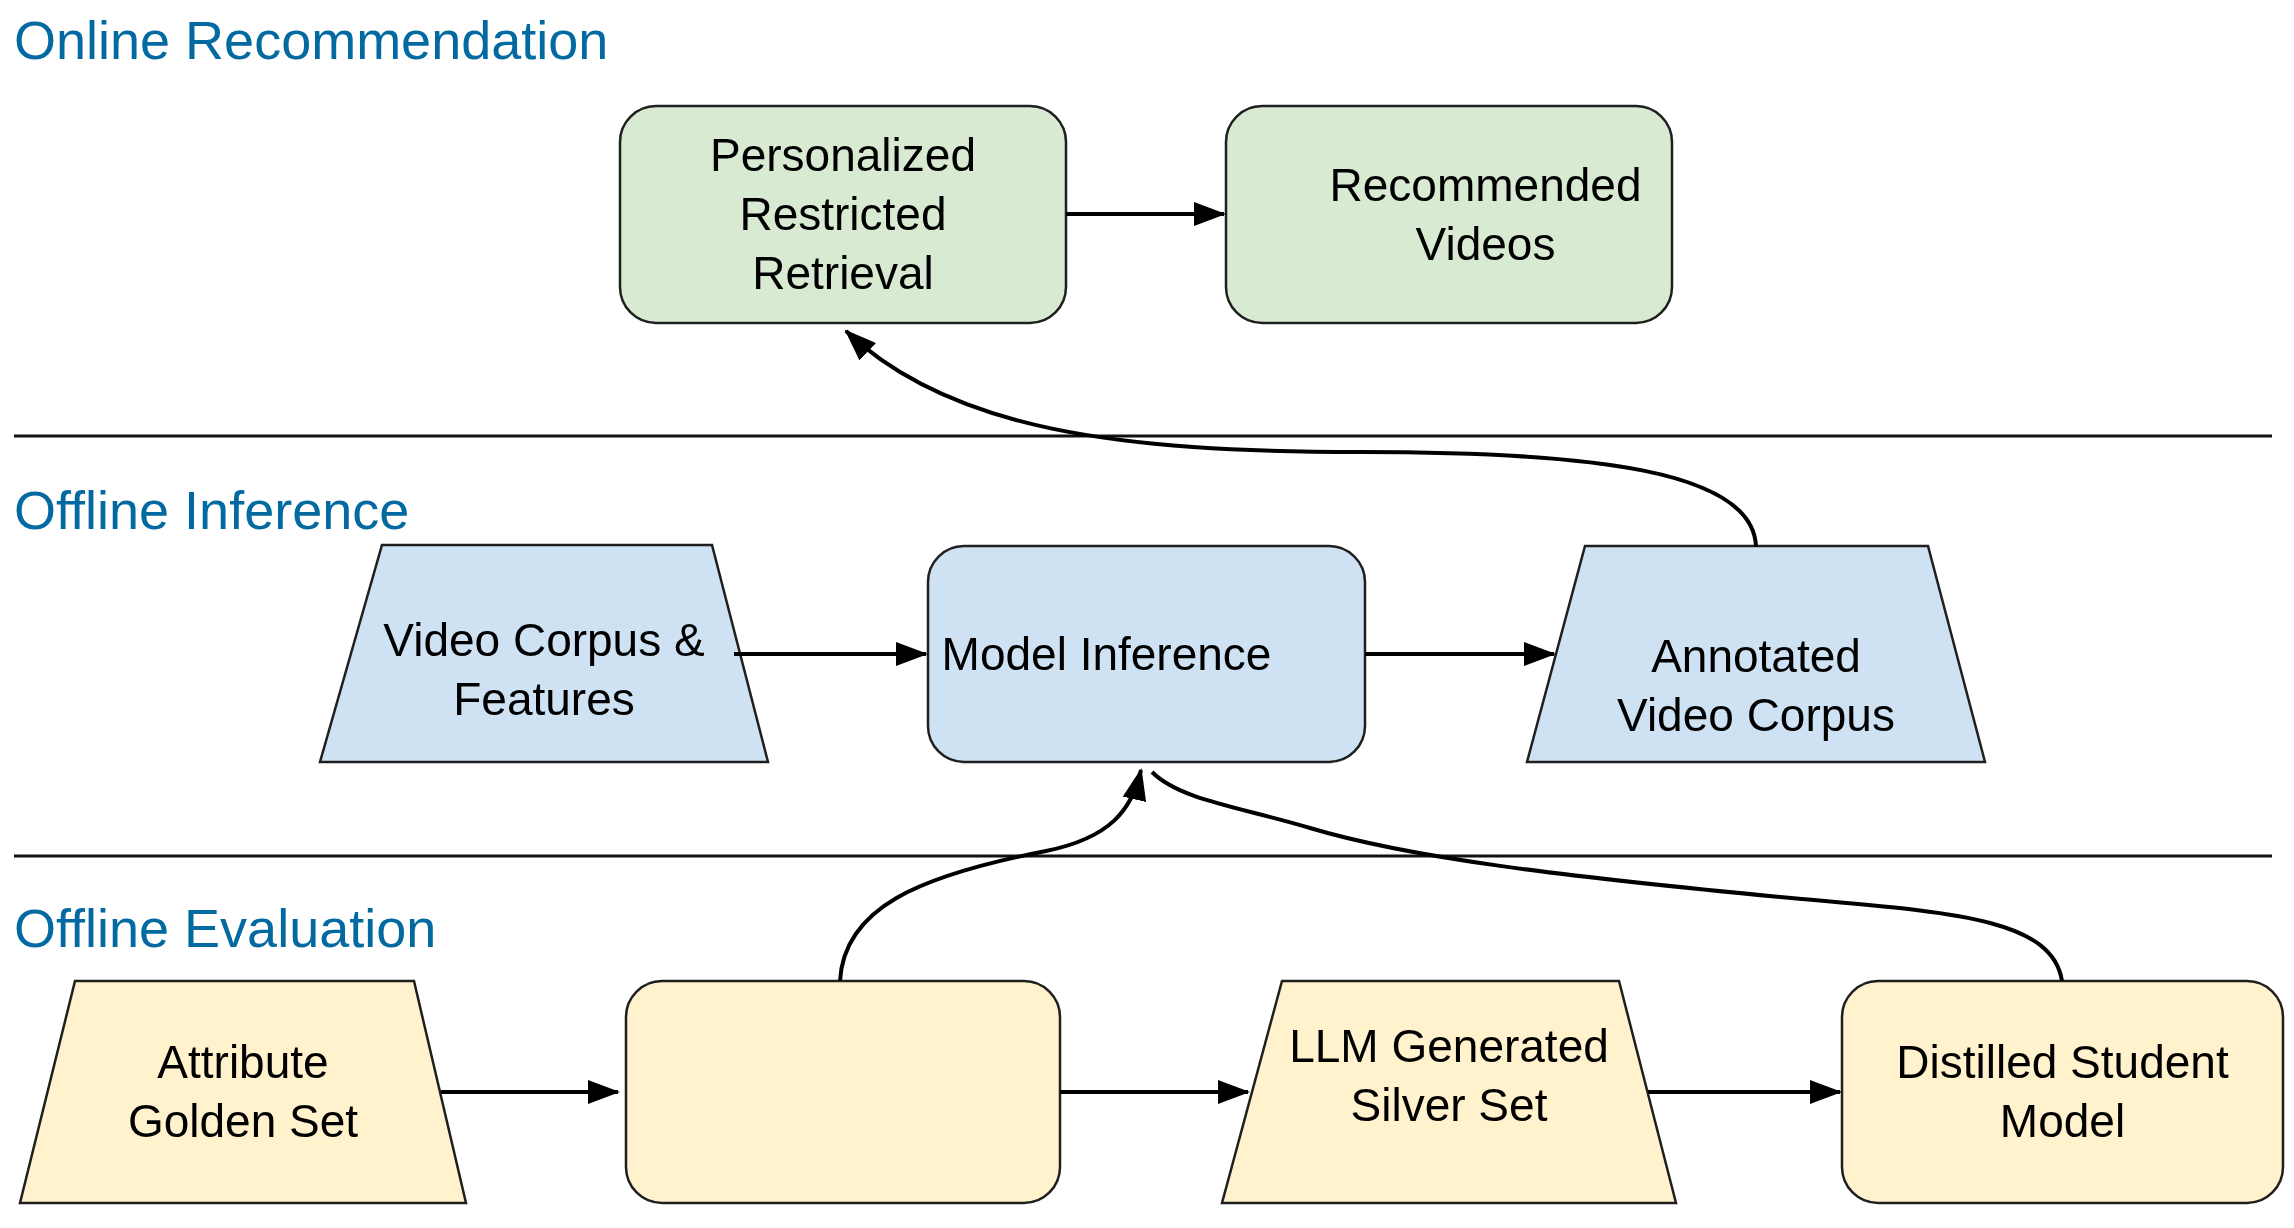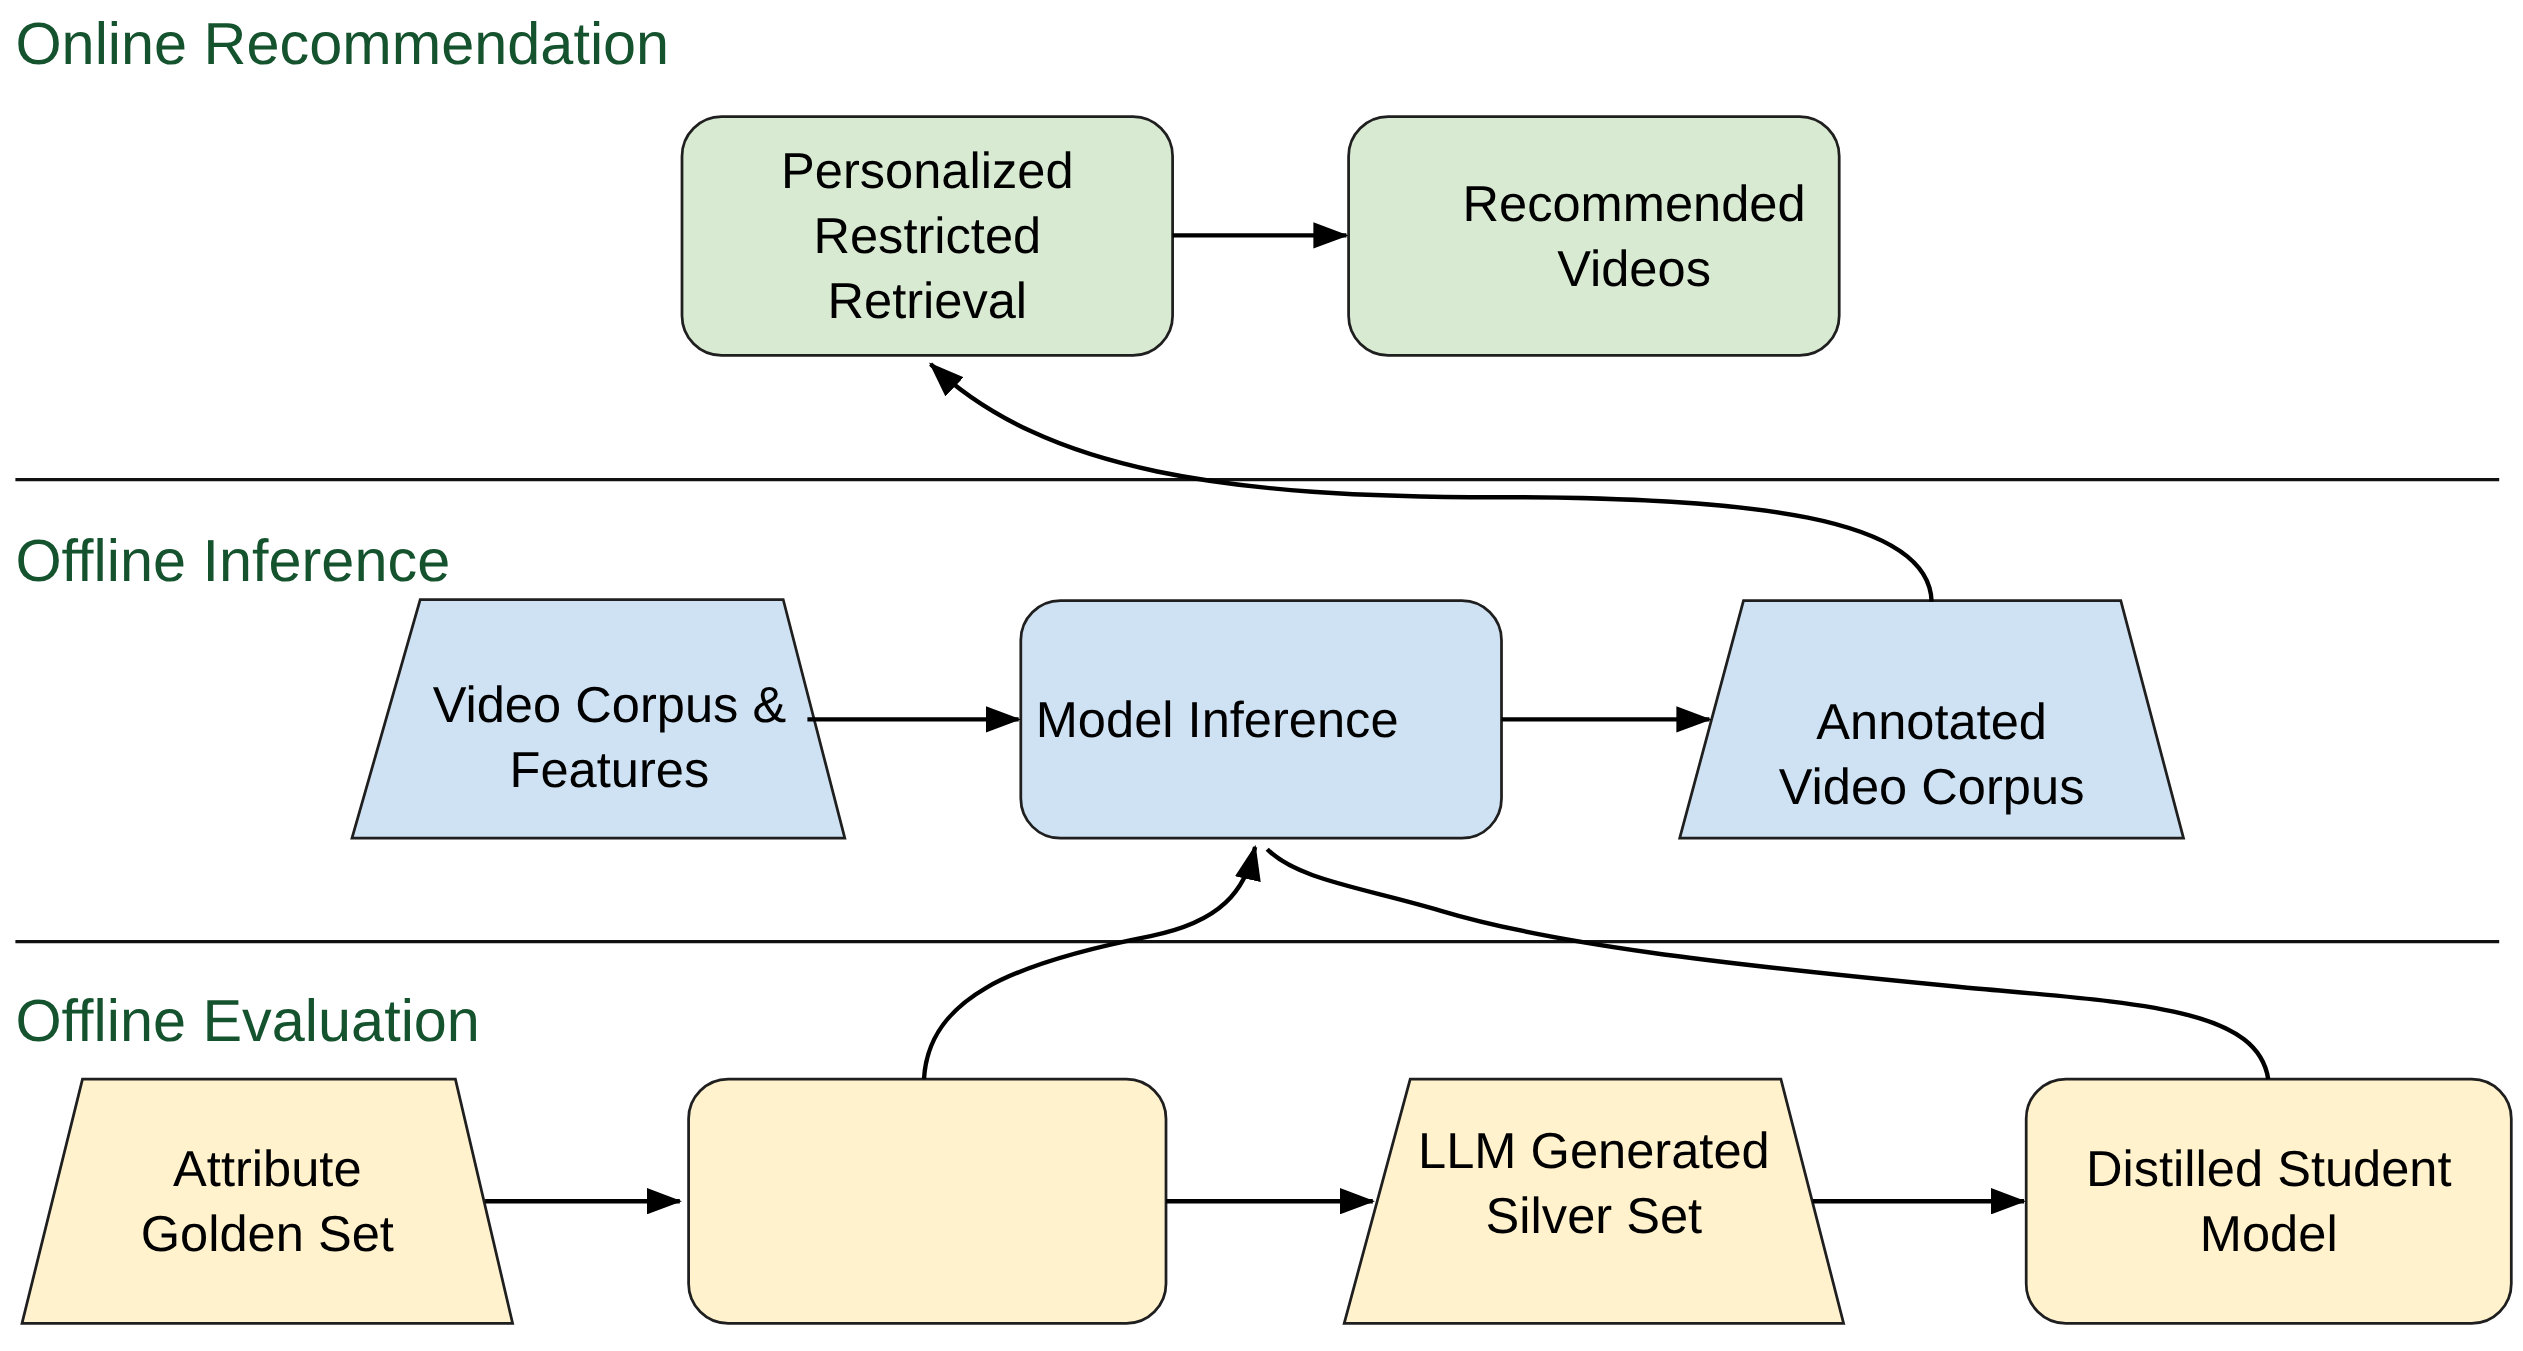--- a/index.html
+++ b/index.html
@@ -7,21 +7,21 @@
     position:relative;
     width:2294px;height:1228px;
     background:#ffffff;
     font-family:"Liberation Sans", sans-serif;
     overflow:hidden;
   }
   .layer{position:absolute;left:0;top:0;}
   .section-title{
     position:absolute;left:14px;
     font-size:54px;line-height:1.2;
-    color:#14532d;white-space:nowrap;
+    color:#0369a1;white-space:nowrap;
   }
   .node-label{
     position:absolute;
     display:flex;flex-direction:column;
     align-items:center;justify-content:center;
     text-align:center;
     font-size:46px;line-height:1.28;
     color:#000000;
   }
   .node-label span{display:block;white-space:nowrap;}
@@ -76,21 +76,21 @@
     <span>Personalized</span>
     <span>Restricted</span>
     <span>Retrieval</span>
   </div>
 
   <div class="node-label" style="left:1226px;top:106px;width:519px;height:217px">
     <span>Recommended</span>
     <span>Videos</span>
   </div>
 
-  <div class="node-label" style="left:330px;top:545px;width:448px;height:250px">
+  <div class="node-label" style="left:320px;top:545px;width:448px;height:250px">
     <span>Video Corpus &amp;</span>
     <span>Features</span>
   </div>
 
   <div class="node-label" style="left:928px;top:546px;width:357px;height:216px">
     <span>Model Inference</span>
   </div>
 
   <div class="node-label" style="left:1527px;top:546px;width:458px;height:279px">
     <span>Annotated</span>

